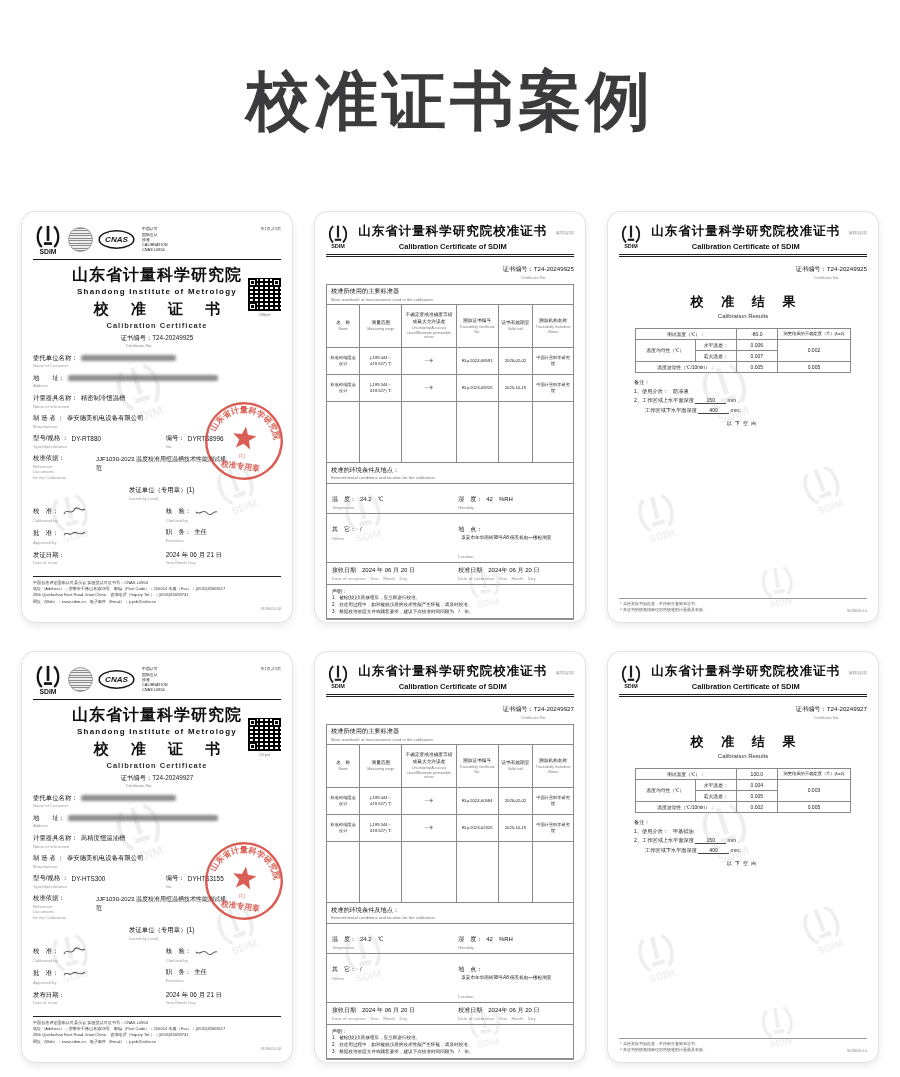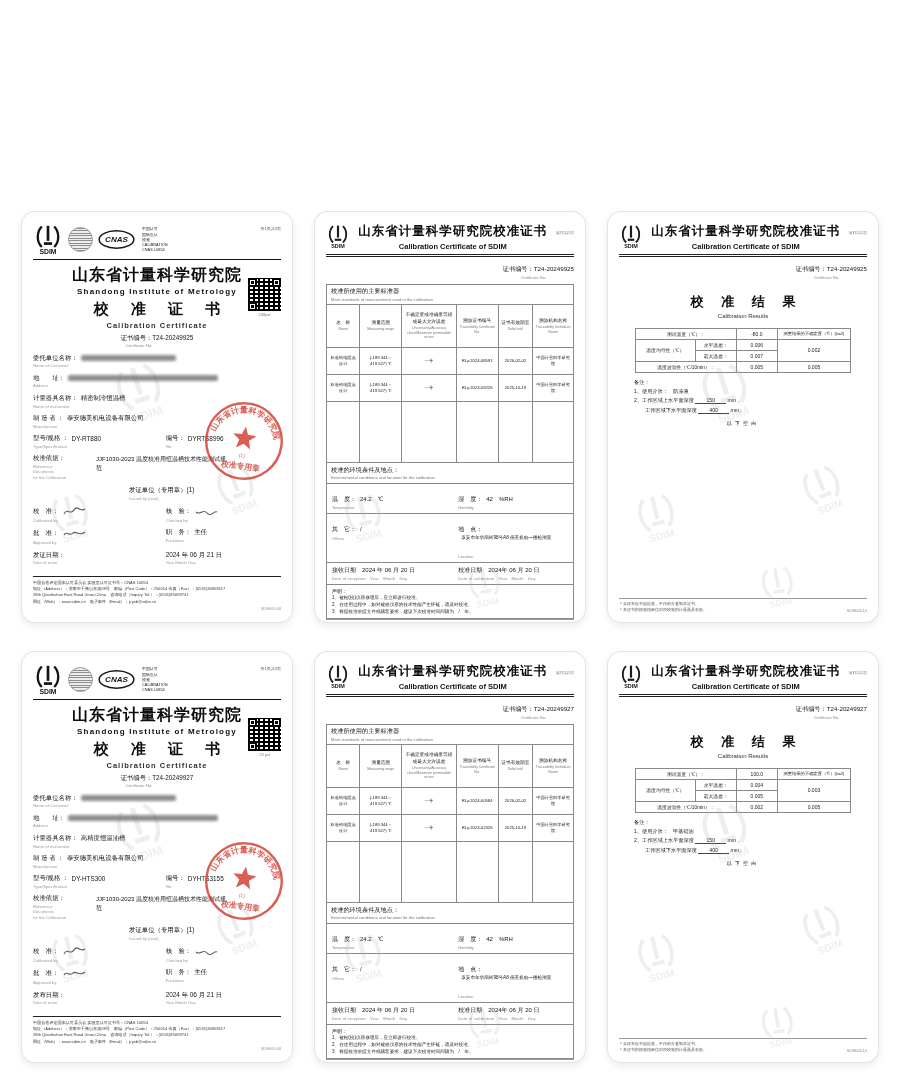--- a/index.html
+++ b/index.html
@@ -127,20 +127,21 @@
     <rect x="16" y="27" width="12" height="4" fill="currentColor"></rect>
     <text x="22" y="45" font-size="10" font-weight="bold" text-anchor="middle" fill="currentColor" font-family="Liberation Sans,sans-serif">SDIM</text>
   </symbol>
   <symbol id="sym-cnas" viewBox="0 0 64 34">
     <ellipse cx="32" cy="17" rx="30" ry="15" fill="none" stroke="currentColor" stroke-width="2.6"></ellipse>
     <text x="32" y="22" font-size="14" font-style="italic" font-weight="bold" text-anchor="middle" fill="currentColor" font-family="Liberation Sans,sans-serif">CNAS</text>
   </symbol>
 </svg>
 
 <div class="page">
+  <h1 class="page-title">校准证书案例</h1>
 
   <div class="grid">
 
     <div class="card">
       <svg class="wm wm1">
           <use href="#sym-sdim"></use>
         </svg>
       <svg class="wm wm2">
           <use href="#sym-sdim"></use>
         </svg>

